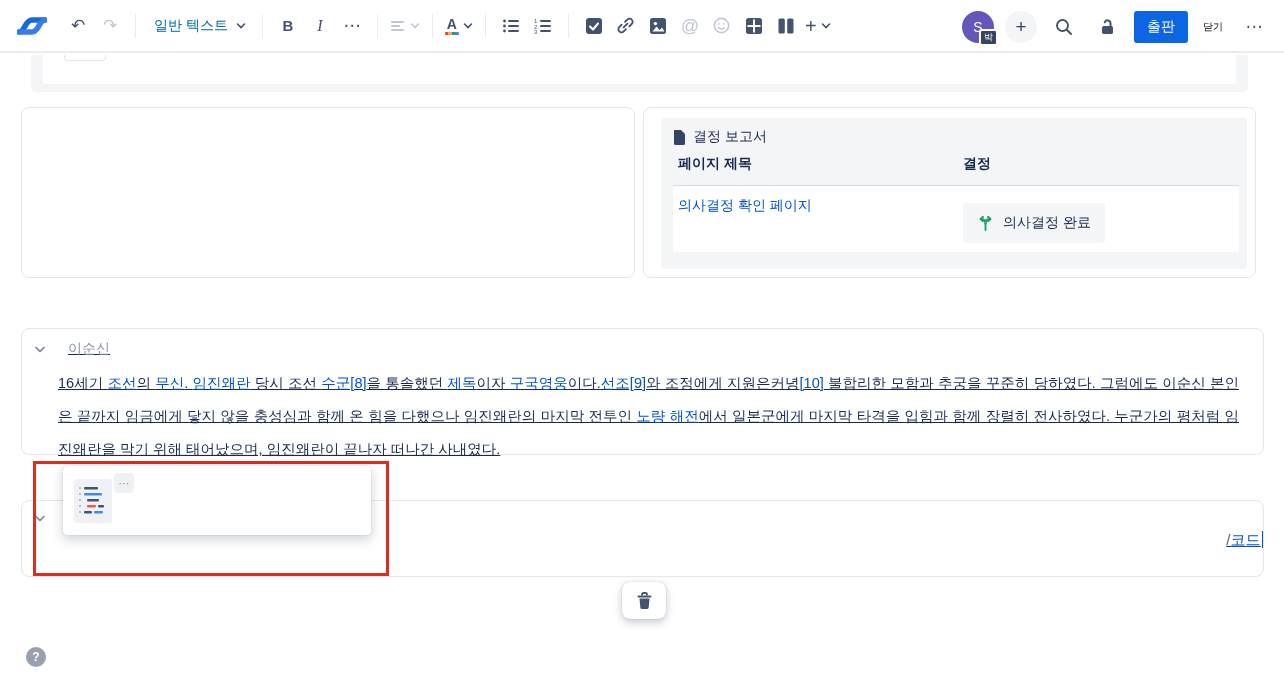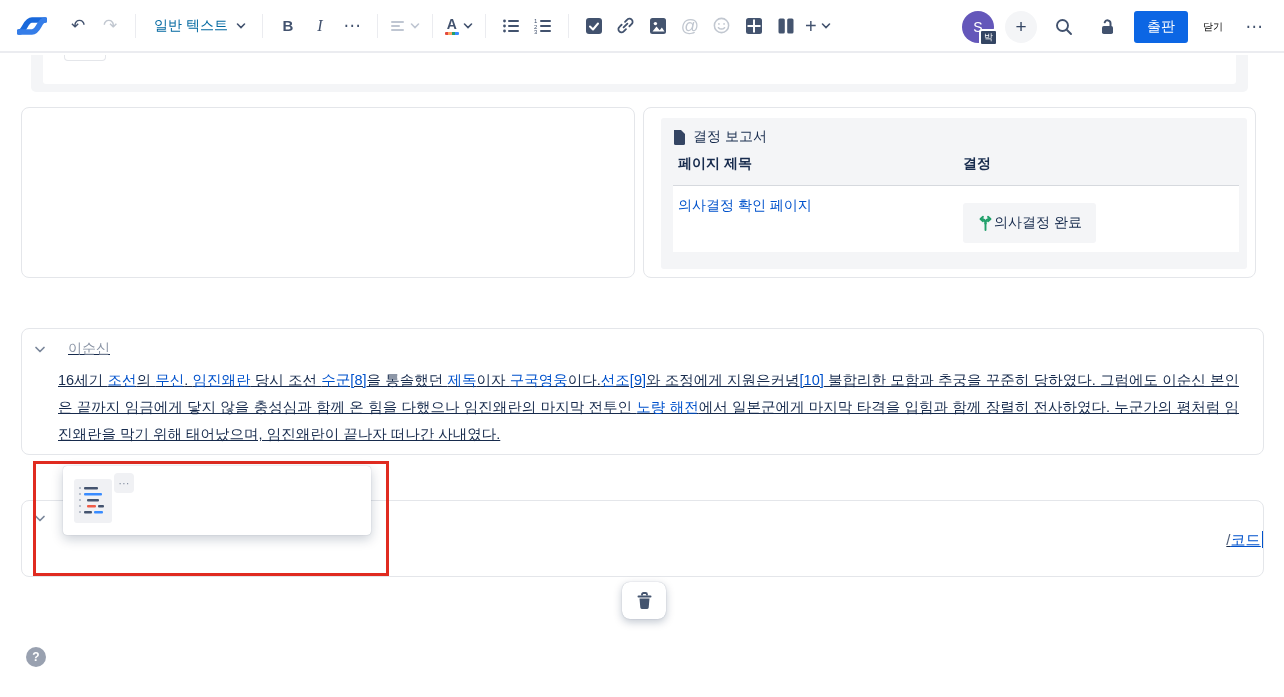--- a/index.html
+++ b/index.html
@@ -50,28 +50,28 @@
   .col-right{position:absolute;left:643px;top:107px;width:613px;height:171px;}
   .report-panel{position:absolute;left:17px;top:10px;width:586px;height:151px;background:#F4F5F7;
           border-radius:3px;box-sizing:border-box;padding:10px 8px 0 12px;}
   .report-head{display:flex;align-items:center;gap:7px;font-size:14px;color:#172B4D;}
   .report-cols{display:flex;margin-top:9px;padding-left:5px;font-size:14px;font-weight:700;}
   .report-cols .c0{width:285px;}
   .report-body{margin-top:12px;background:#fff;border-top:1px solid #D6D9DE;display:flex;
           padding:10px 0 0 5px;height:56px;}
   .report-body .c0{width:285px;}
   .pagelink{color:#0052CC;font-size:14px;text-decoration:none;cursor:pointer;margin-top:37px;}
-  .chip{display:inline-flex;align-items:flex-end;gap:0;background:#F4F5F7;border-radius:3px;
+  .chip{display:inline-flex;align-items:flex-end;gap:9px;background:#F4F5F7;border-radius:3px;
         padding:11px 14px;font-size:14px;color:#172B4D;margin-top:7px;}
 
   
   .expand1{position:absolute;left:21px;top:328px;width:1243px;height:127px;}
   .exp-head{display:flex;align-items:center;gap:22px;padding:11px 0 0 12px;}
   .exp-title{font-size:14px;color:#8993A4;}
-  .paragraph{padding:9px 24px 0 36px;font-size:14.5px;line-height:27px;color:#172B4D;
+  .paragraph{padding:9px 24px 0 36px;font-size:14.5px;line-height:33px;color:#172B4D;
              text-align:justify;}
   .lnk{color:#0052CC;cursor:pointer;}
   .expand2{position:absolute;left:21px;top:500px;width:1243px;height:77px;text-align:right;}
   .slash-line{padding:24px 0 0 36px;font-size:15px;}
   .slash-prefix{color:#505F79;}
   .slash-query{color:#0052CC;text-decoration:underline;}
   .caret{display:inline-block;width:1.5px;height:17px;background:#0052CC;vertical-align:-3px;margin-left:1px;}
 
   
   .popup{position:absolute;left:63px;top:466px;width:308px;height:69px;background:#fff;

